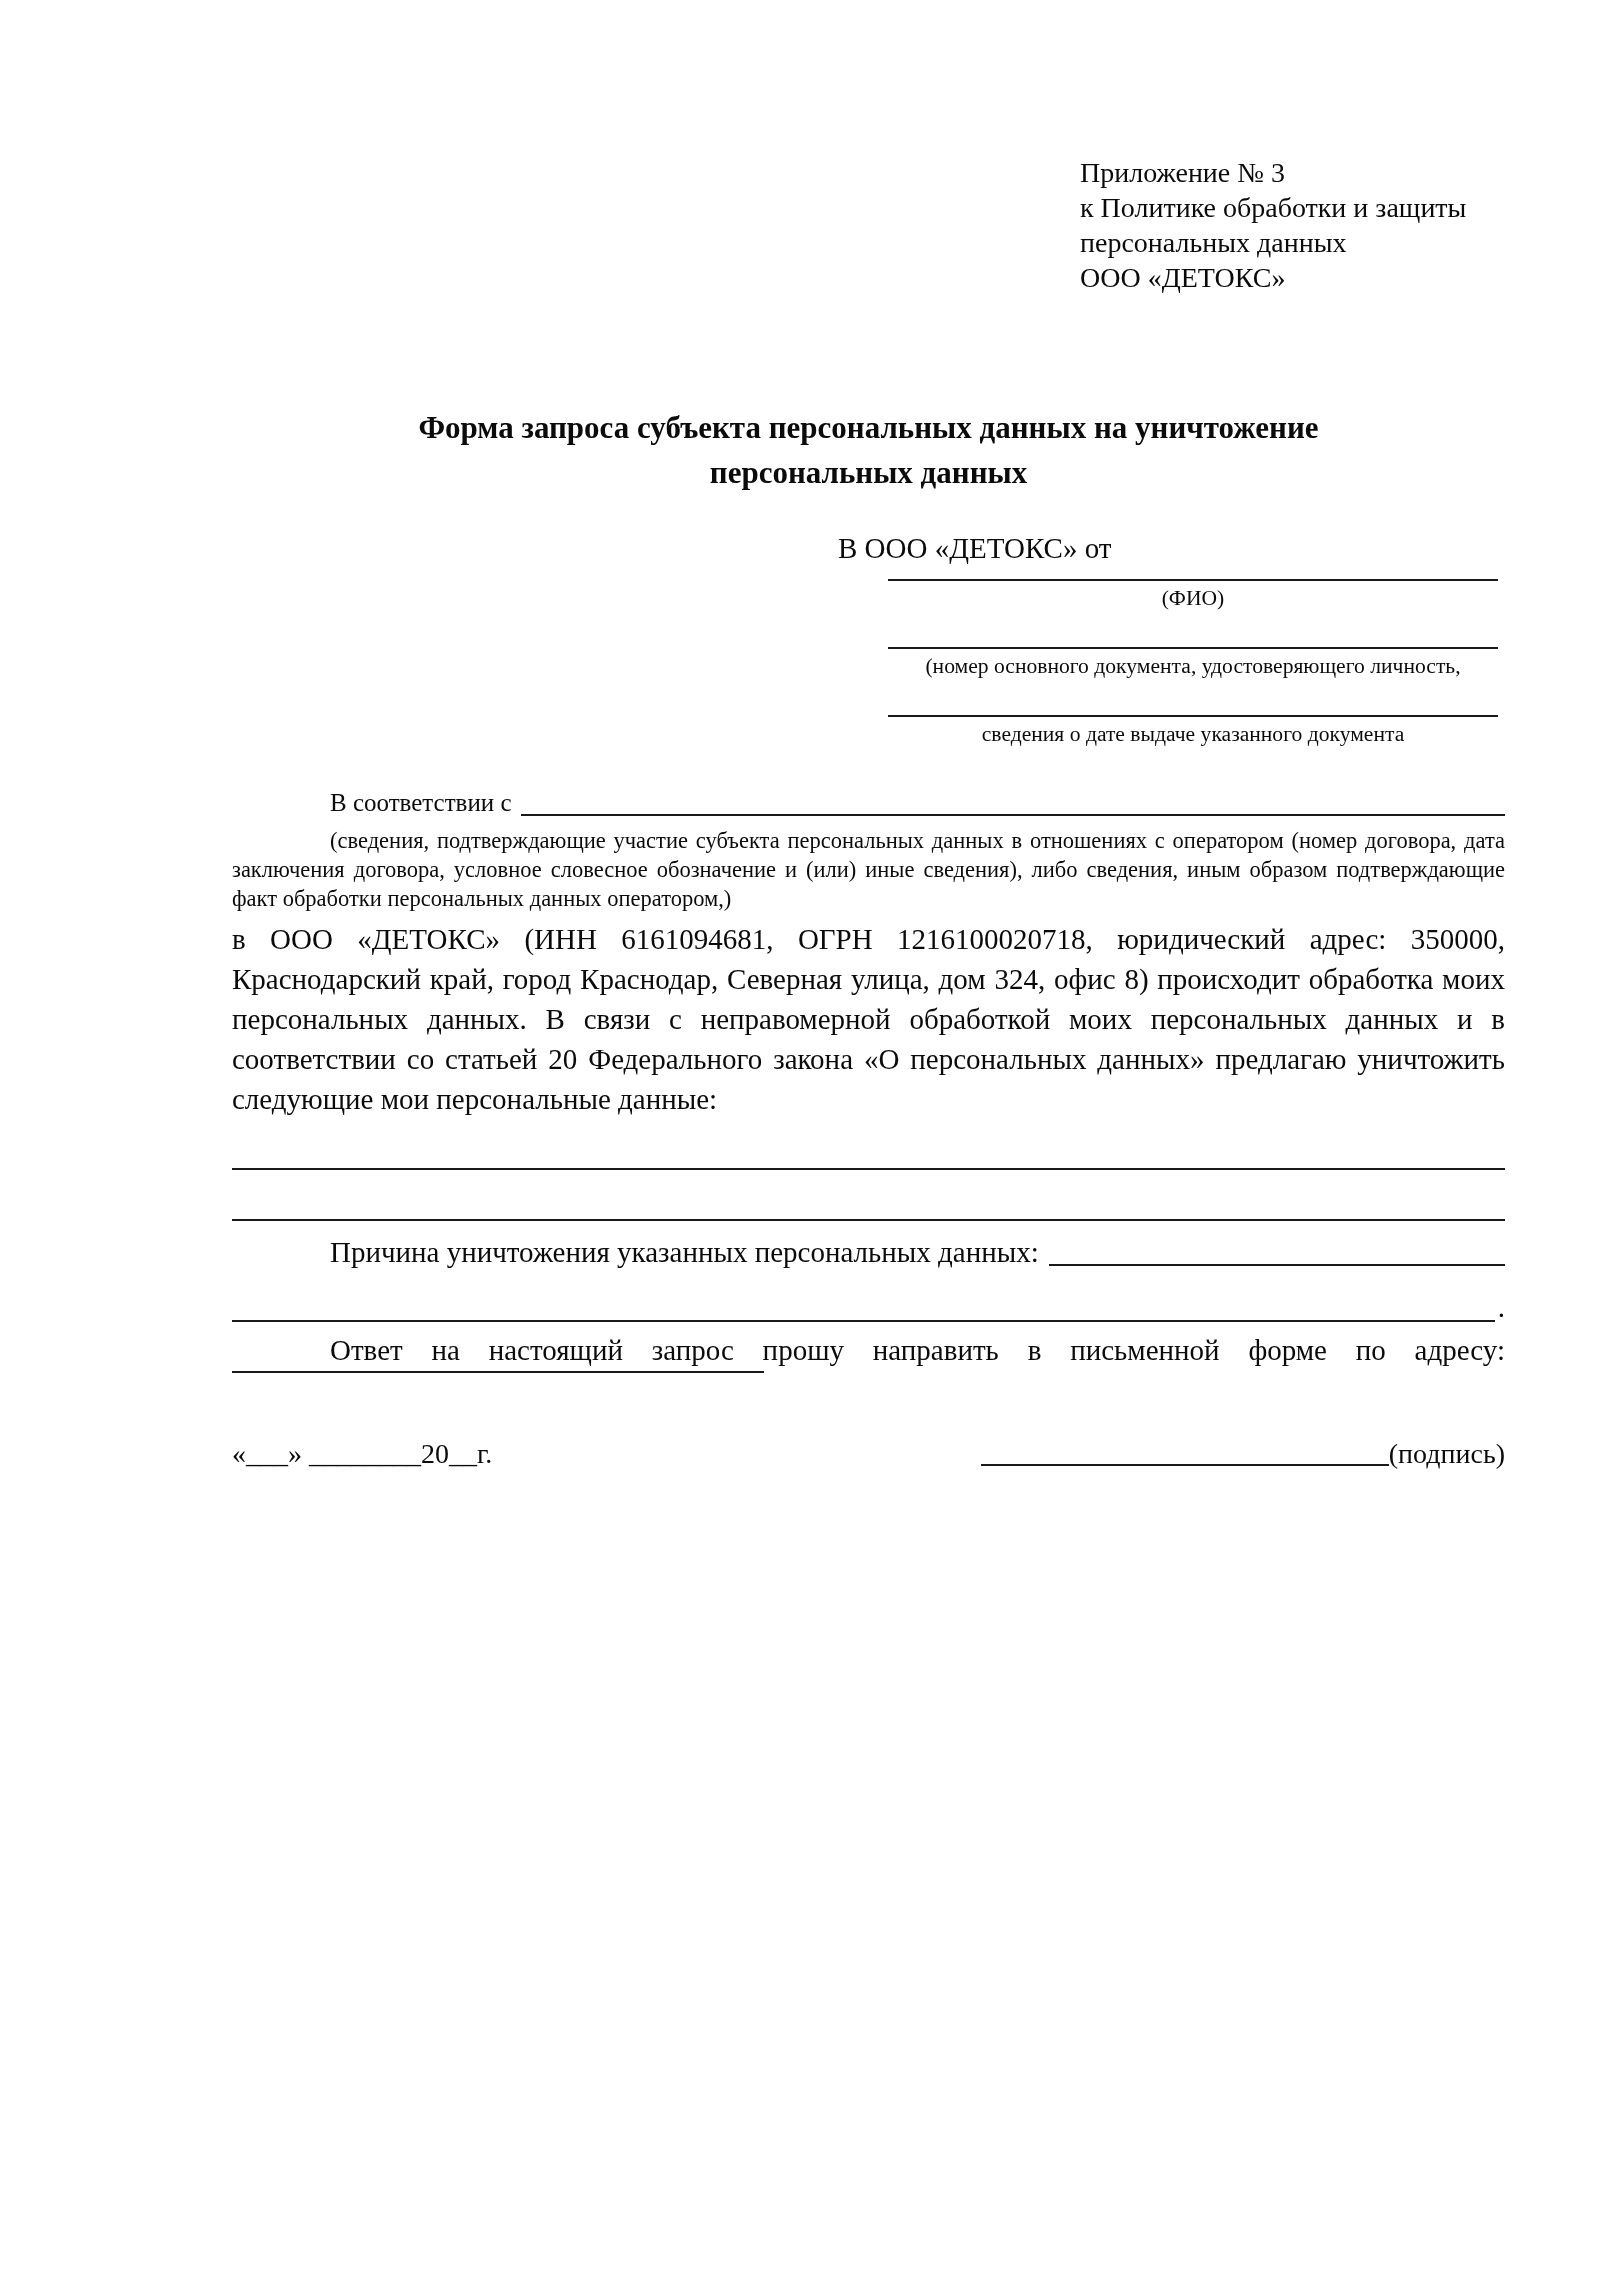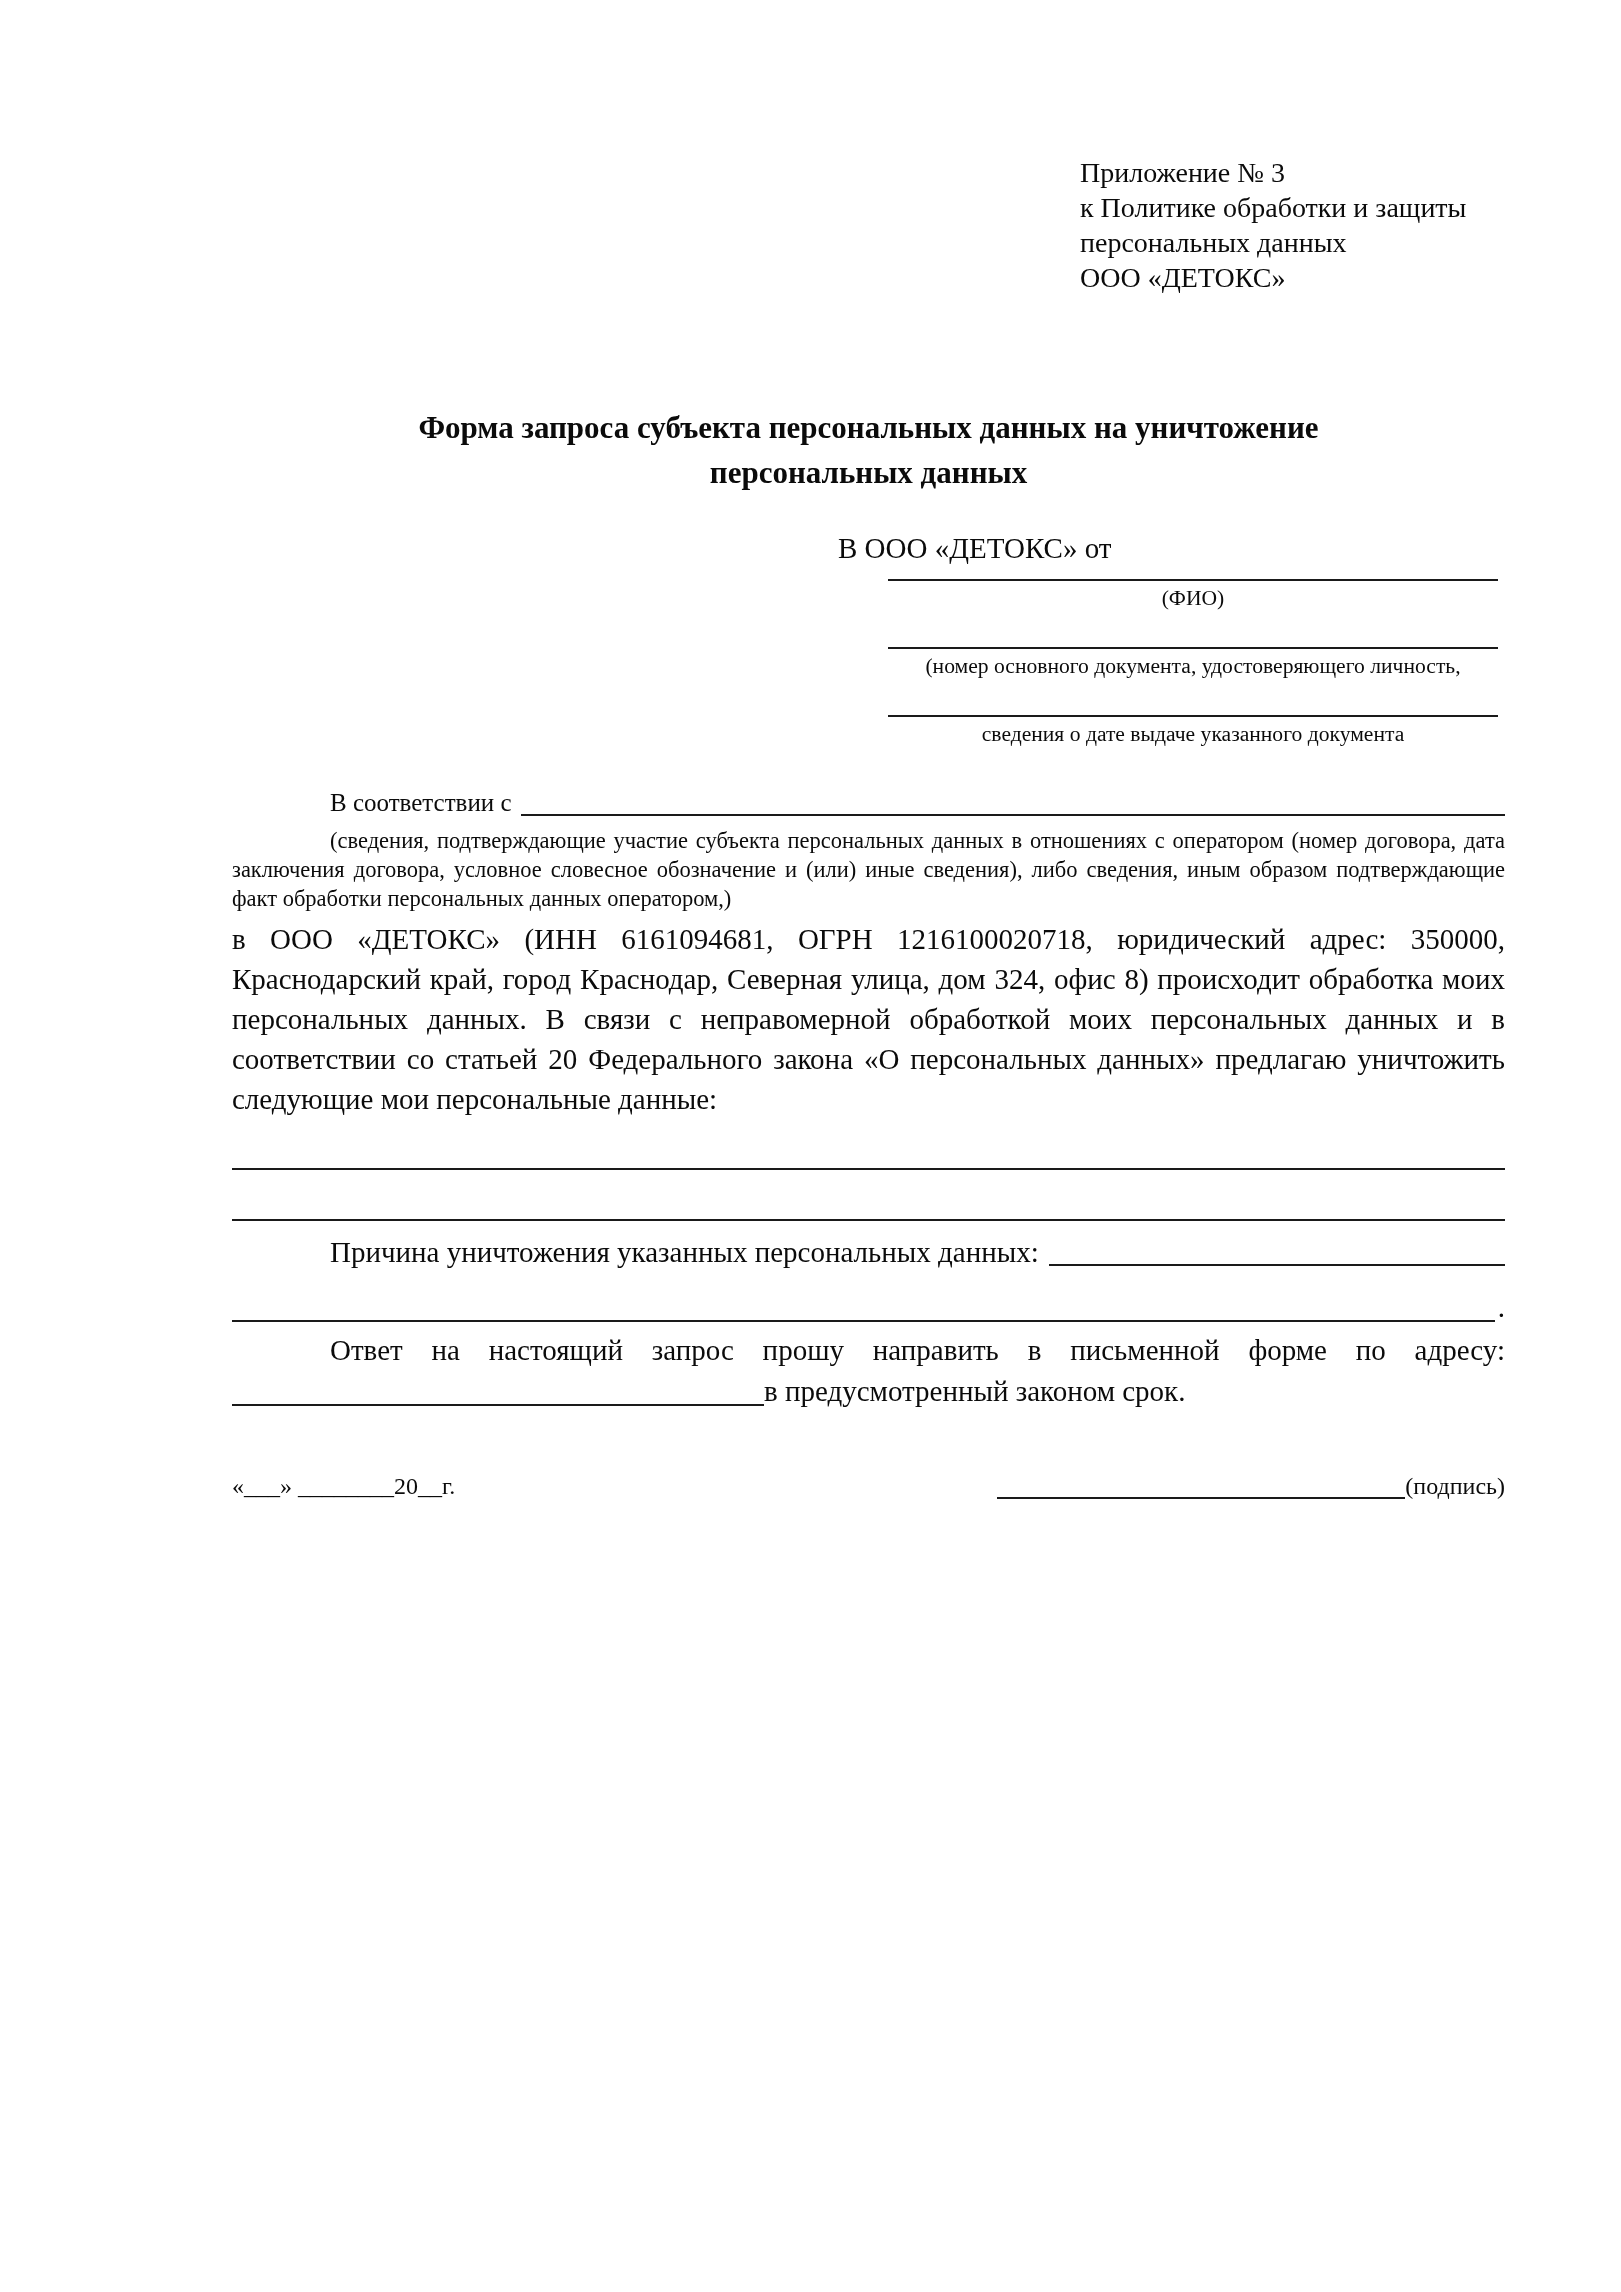--- a/index.html
+++ b/index.html
@@ -133,21 +133,21 @@
   .answer-line2 .inline-line {
     width: 532px;
     border-bottom: 2.9px solid #1a1a1a;
     margin-bottom: 5.9px;
   }
   .footer-row {
     display: flex;
     justify-content: space-between;
     align-items: flex-end;
     margin-top: 57px;
-    font-size: 24px;
+    font-size: 28px;
     line-height: 35px;
   }
   .sign-group {
     display: flex;
     white-space: nowrap;
   }
   .sign-group .sign-line {
     display: inline-block;
     width: 408px;
     border-bottom: 2.9px solid #1a1a1a;
@@ -213,21 +213,20 @@
   </div>
 
   <div class="blank-row">
     <span class="rule"></span>
     <span class="end-period">.</span>
   </div>
 
   <div class="answer-line1">Ответ на настоящий запрос прошу направить в письменной форме по адресу:</div>
   <div class="answer-line2">
     <span class="inline-line"></span>
-    <span>в предусмотренный законом срок.</span>
   </div>
 
   <div class="footer-row">
     <span class="date-part">«___» ________20__г.</span>
     <span class="sign-group">
       <span class="sign-line"></span>
       <span>(подпись)</span>
     </span>
   </div>
 

